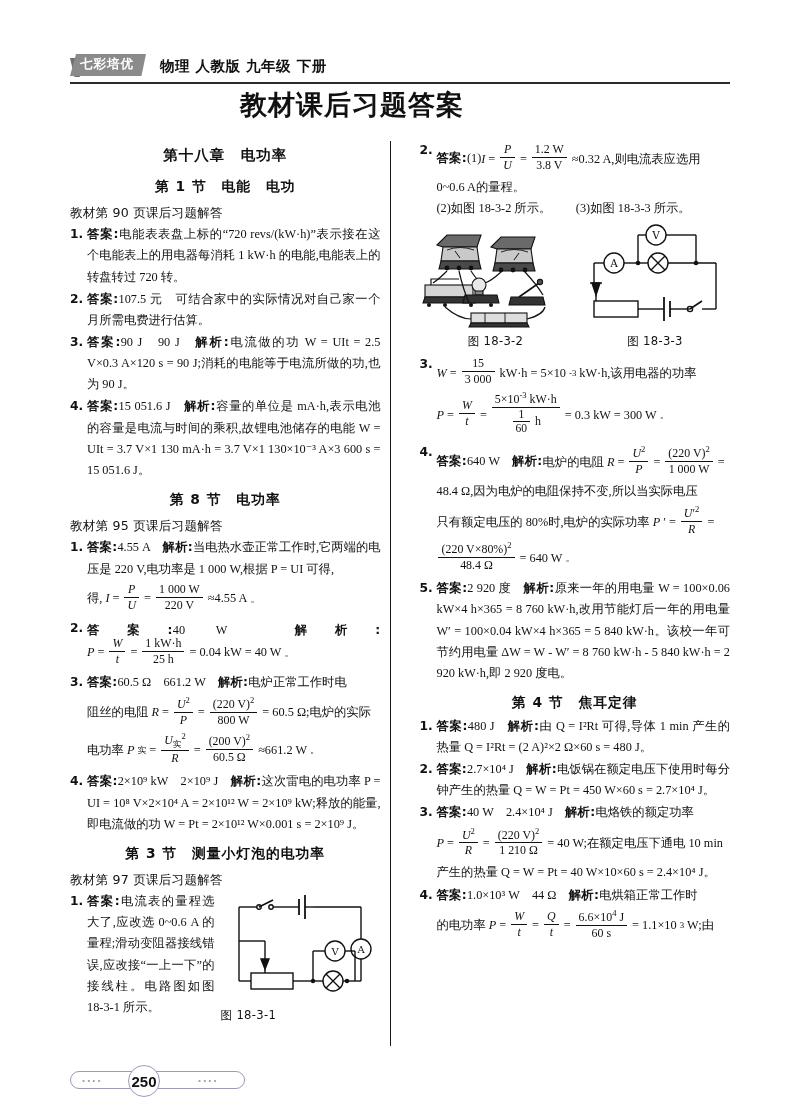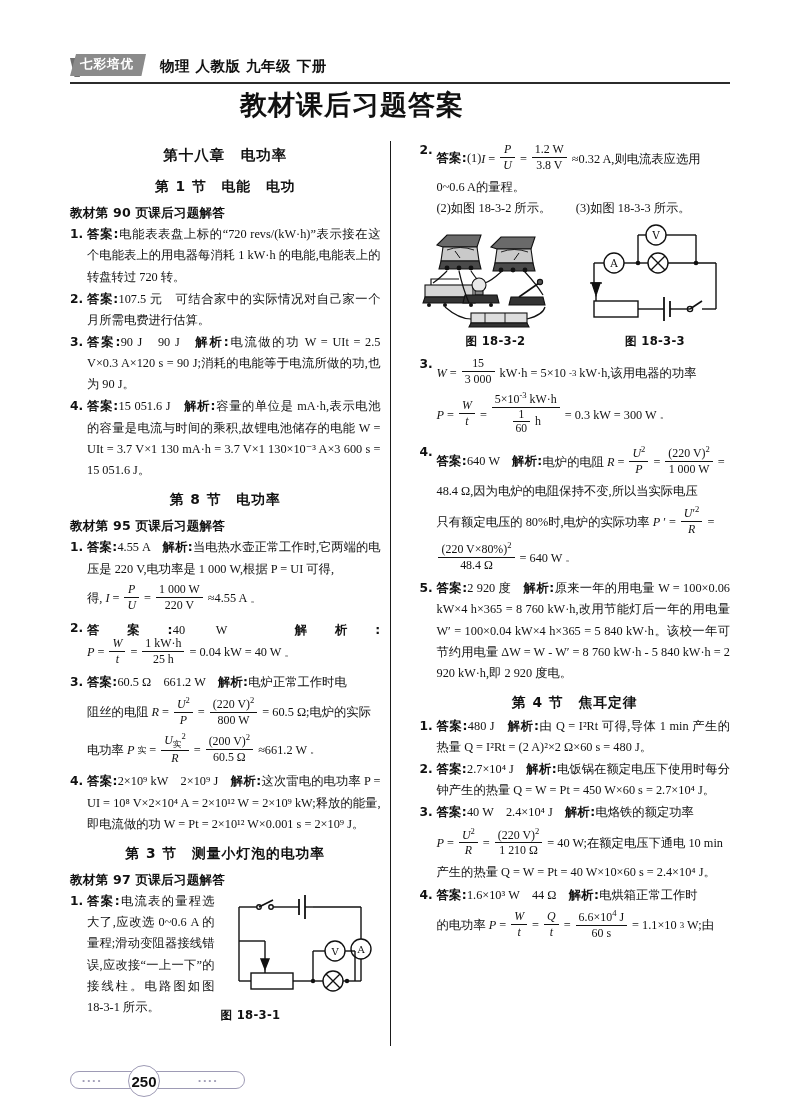--- a/index.html
+++ b/index.html
@@ -86,21 +86,21 @@
     text-align: center;
     font-family: "DejaVu Sans", sans-serif;
     font-weight: bold;
     font-size: 14.5px;
     letter-spacing: 1px;
     margin: 4px 0 1px 0;
   }
   .section-title { font-size: 13.8px; margin-top: 7px; }
   .source-line {
     font-family: "DejaVu Sans", sans-serif;
-    font-weight: bold;
+    font-weight: normal;
     font-size: 12.6px;
     margin: 3px 0 1px 0;
     letter-spacing: 0.2px;
   }
   
   .item {
     display: flex;
     margin: 1px 0 0 0;
     text-align: justify;
   }
@@ -130,21 +130,21 @@
   }
   .frac > .num { padding: 0 3px; font-size: 0.97em; line-height: 1.15; }
   .frac > .den {
     padding: 0 3px; font-size: 0.97em; line-height: 1.2;
     border-top: 1.1px solid #111;
   }
   
   .figure { text-align: center; margin: 4px 0 2px 0; }
   .figcap {
     font-family: "DejaVu Sans", sans-serif;
-    font-weight: bold; font-size: 11.6px;
+    font-weight: normal; font-size: 11.6px;
     margin-top: 1px; letter-spacing: 0.3px;
   }
   .fig-row { display: flex; justify-content: space-between; align-items: flex-end; gap: 6px; }
   .fig-inline {
     float: right; margin: 2px 0 2px 6px;
   }
   
   .footer {
     position: absolute; left: 70px; top: 1048px;
     width: 200px; height: 34px;
@@ -600,21 +600,21 @@
                 </span>
               = 40 W;在额定电压下通电 10 min</span>
           </p>
           <p class="para">产生的热量 Q = W = Pt = 40 W×10×60 s = 2.4×10⁴ J。</p>
         </div>
       </div>
 
       <div class="item">
         <div class="item-num">4.</div>
         <div class="item-body">
-          <p class="para"><span class="lbl">答案:</span><span>1.6×10³ W　44 Ω</span>　<span class="lbl">解析:</span><span>电烘箱正常工作时</span></p>
+          <p class="para"><span class="lbl">答案:</span><span>1.0×10³ W　44 Ω</span>　<span class="lbl">解析:</span><span>电烘箱正常工作时</span></p>
           <p class="para eqline">
             <span class="eq">的电功率<i class="v">P</i> =
               <span class="frac">
                   <span class="num"><i class="v">W</i></span>
                   <span class="den"><i class="v">t</i></span>
                 </span> =
               <span class="frac">
                   <span class="num"><i class="v">Q</i></span>
                   <span class="den"><i class="v">t</i></span>
                 </span> =

